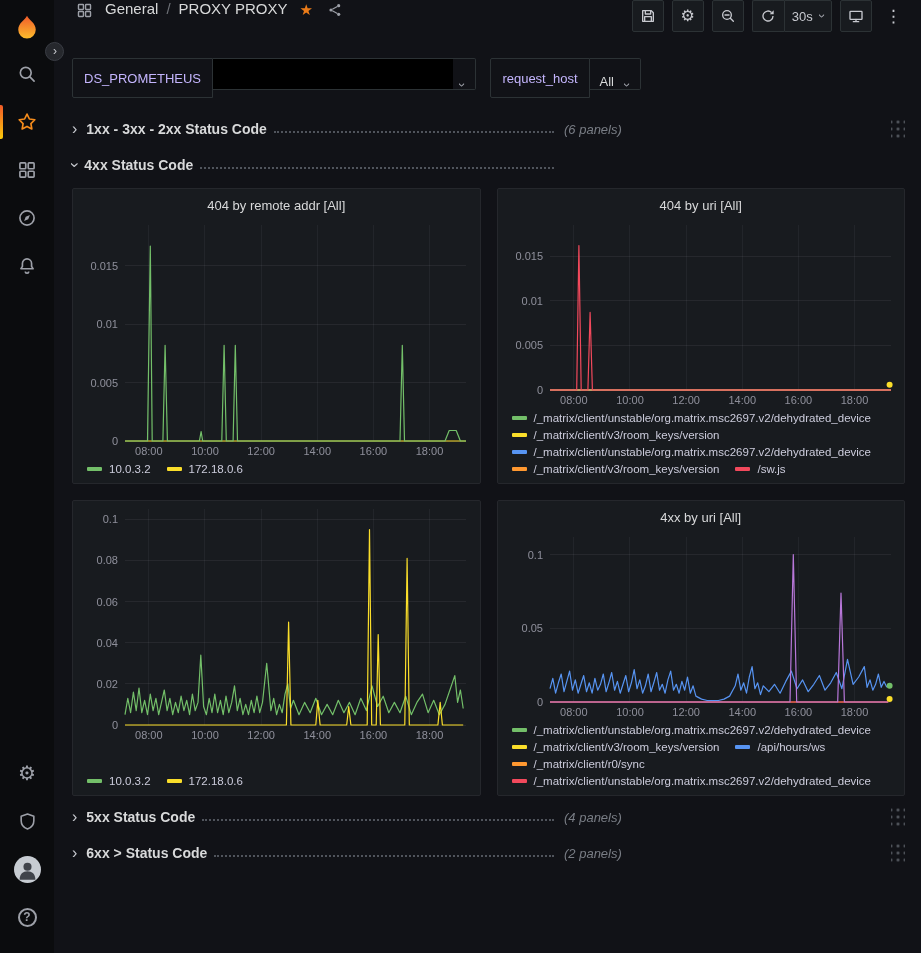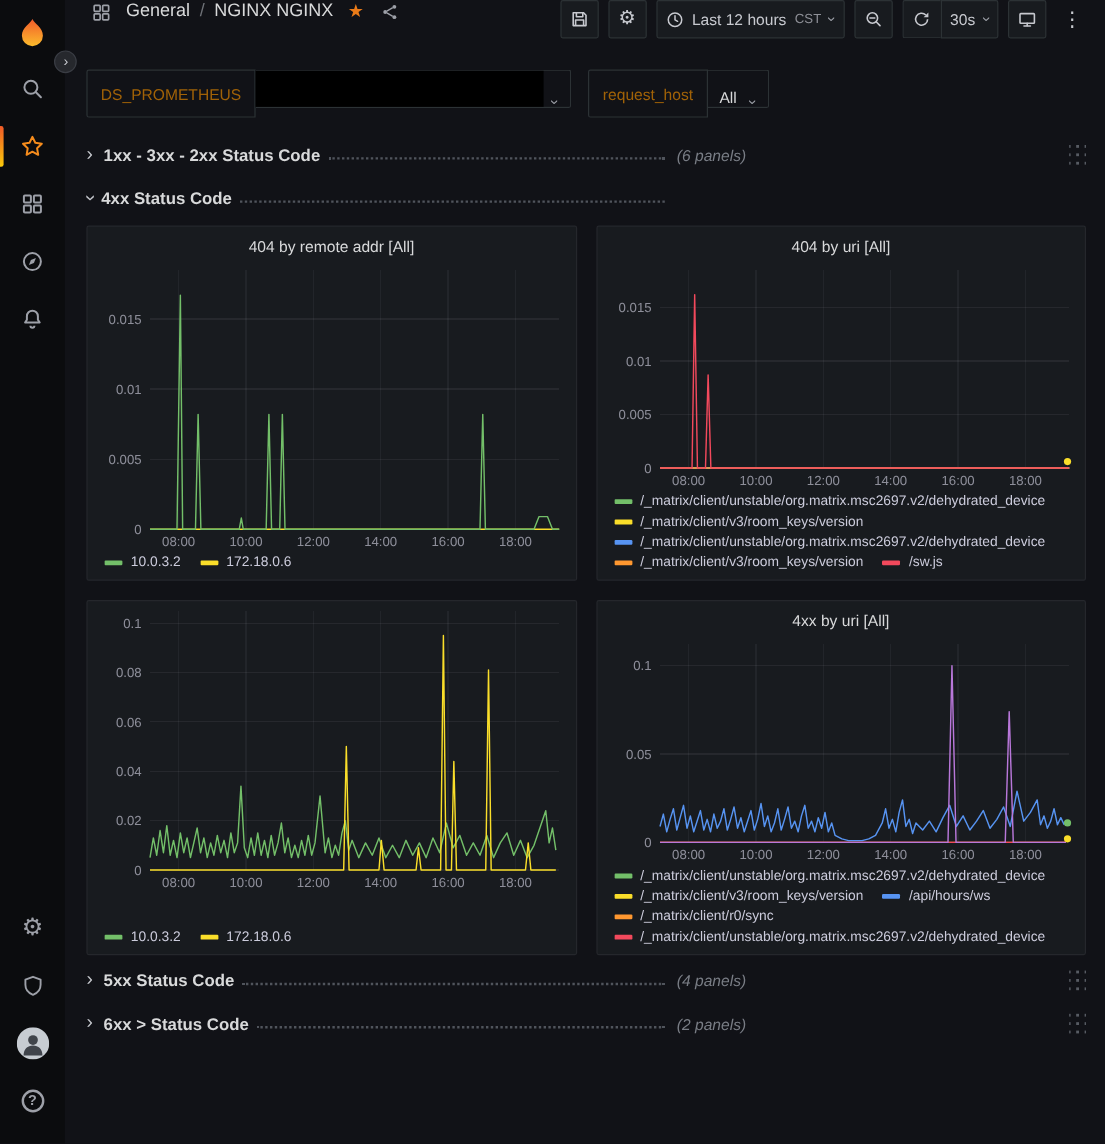--- a/index.html
+++ b/index.html
@@ -29,21 +29,21 @@
 .nav-btn .glyph{font-size:16px;color:#c7c9cf}
 .btn-group{display:flex}
 .btn-group .nav-btn:first-child{border-radius:2px 0 0 2px;border-right:none}
 .btn-group .nav-btn:last-child{border-radius:0 2px 2px 0}
 .tz{font-size:11px;color:#8e9097}
 .kebab-btn{background:none;border:none;color:#c7c9cf;font-size:17px;cursor:pointer;padding:2px 5px;line-height:1}
 .chev{display:inline-block;transform:rotate(90deg);font-size:13px;line-height:8px;color:#9da0a8}
 
 .submenu{display:flex;align-items:center;gap:14px;padding:6px 16px 10px 18px;flex:0 0 auto}
 .var-group{display:flex;align-items:stretch}
-.var-label{display:flex;align-items:center;padding:16px 11px;height:40px;background:#111217;border:1px solid #2c3235;border-radius:2px 0 0 2px;color:#a16207;font-size:13px;cursor:pointer}
+.var-label{display:flex;align-items:center;padding:16px 11px;height:40px;background:#111217;border:1px solid #2c3235;border-radius:2px 0 0 2px;color:#c4b5fd;font-size:13px;cursor:pointer}
 .var-value{display:flex;align-items:flex-end;height:32px;background:#111217;border:1px solid #2c3235;border-left:none;border-radius:0 2px 2px 0;cursor:pointer;color:#d8d9da;padding:0 4px 0 0}
 .redacted{width:240px;height:30px;background:#000}
 .var-value .chev{margin:0 7px}
 .var-value .val-text{padding:0 4px 0 10px}
 
 .dashboard{flex:1;padding:0 16px 0 18px;overflow:hidden}
 .row-header{height:30px;display:flex;align-items:center;cursor:pointer;margin-top:6px}
 .row-main{display:flex;align-items:center;width:486px;min-width:0}
 .row-chev{font-size:16px;color:#c7c9cf;margin-right:9px;line-height:1}
 .row-chev.down{display:inline-block;transform:rotate(90deg);margin-right:7px}
@@ -140,21 +140,21 @@
         <svg width="17" height="17" viewBox="0 0 24 24" fill="none" stroke="#9da0a8" stroke-width="2">
           <rect x="3.5" y="3.5" width="7" height="7" rx="1"></rect>
             <rect x="13.5" y="3.5" width="7" height="7" rx="1"></rect>
             <rect x="3.5" y="13.5" width="7" height="7" rx="1"></rect>
             <rect x="13.5" y="13.5" width="7" height="7" rx="1"></rect>
         </svg>
       </span>
       <nav class="breadcrumb">
         <span class="crumb-link">General</span>
         <span class="crumb-sep">/</span>
-        <span class="crumb-link">NGINX NGINX</span>
+        <span class="crumb-link">PROXY PROXY</span>
       </nav>
       <button class="nav-star">★</button>
       <button class="nav-icon-plain">
         <svg width="16" height="16" viewBox="0 0 24 24" fill="#9da0a8">
           <circle cx="6" cy="12" r="2.4"></circle>
             <circle cx="17.5" cy="5.5" r="2.4"></circle>
             <circle cx="17.5" cy="18.5" r="2.4"></circle>
           <line x1="8" y1="10.8" x2="15.5" y2="6.6" stroke="#9da0a8" stroke-width="1.8"></line>
           <line x1="8" y1="13.2" x2="15.5" y2="17.4" stroke="#9da0a8" stroke-width="1.8"></line>
         </svg>
@@ -163,29 +163,20 @@
       <div class="nav-right">
         <button class="nav-btn">
           <svg width="16" height="16" viewBox="0 0 24 24" fill="none" stroke="#c7c9cf" stroke-width="2" stroke-linejoin="round">
             <path d="M4 4 h13 l3 3 v13 H4 Z"></path>
               <path d="M8 4 v5 h8 V4"></path>
               <path d="M7 20 v-7 h10 v7"></path>
           </svg>
         </button>
         <button class="nav-btn">
           <span class="glyph">⚙</span>
-        </button>
-        <button class="nav-btn">
-          <svg width="15" height="15" viewBox="0 0 24 24" fill="none" stroke="#c7c9cf" stroke-width="2" stroke-linecap="round">
-            <circle cx="12" cy="12" r="9"></circle>
-              <path d="M12 6.5 V12 l3.5 2"></path>
-          </svg>
-          <span>Last 12 hours</span>
-          <span class="tz">CST</span>
-          <span class="chev">›</span>
         </button>
         <button class="nav-btn">
           <svg width="16" height="16" viewBox="0 0 24 24" fill="none" stroke="#c7c9cf" stroke-width="2" stroke-linecap="round">
             <circle cx="10.5" cy="10.5" r="6.5"></circle>
               <line x1="15.5" y1="15.5" x2="20" y2="20"></line>
               <line x1="7.5" y1="10.5" x2="13.5" y2="10.5"></line>
           </svg>
         </button>
         <div class="btn-group">
           <button class="nav-btn">

